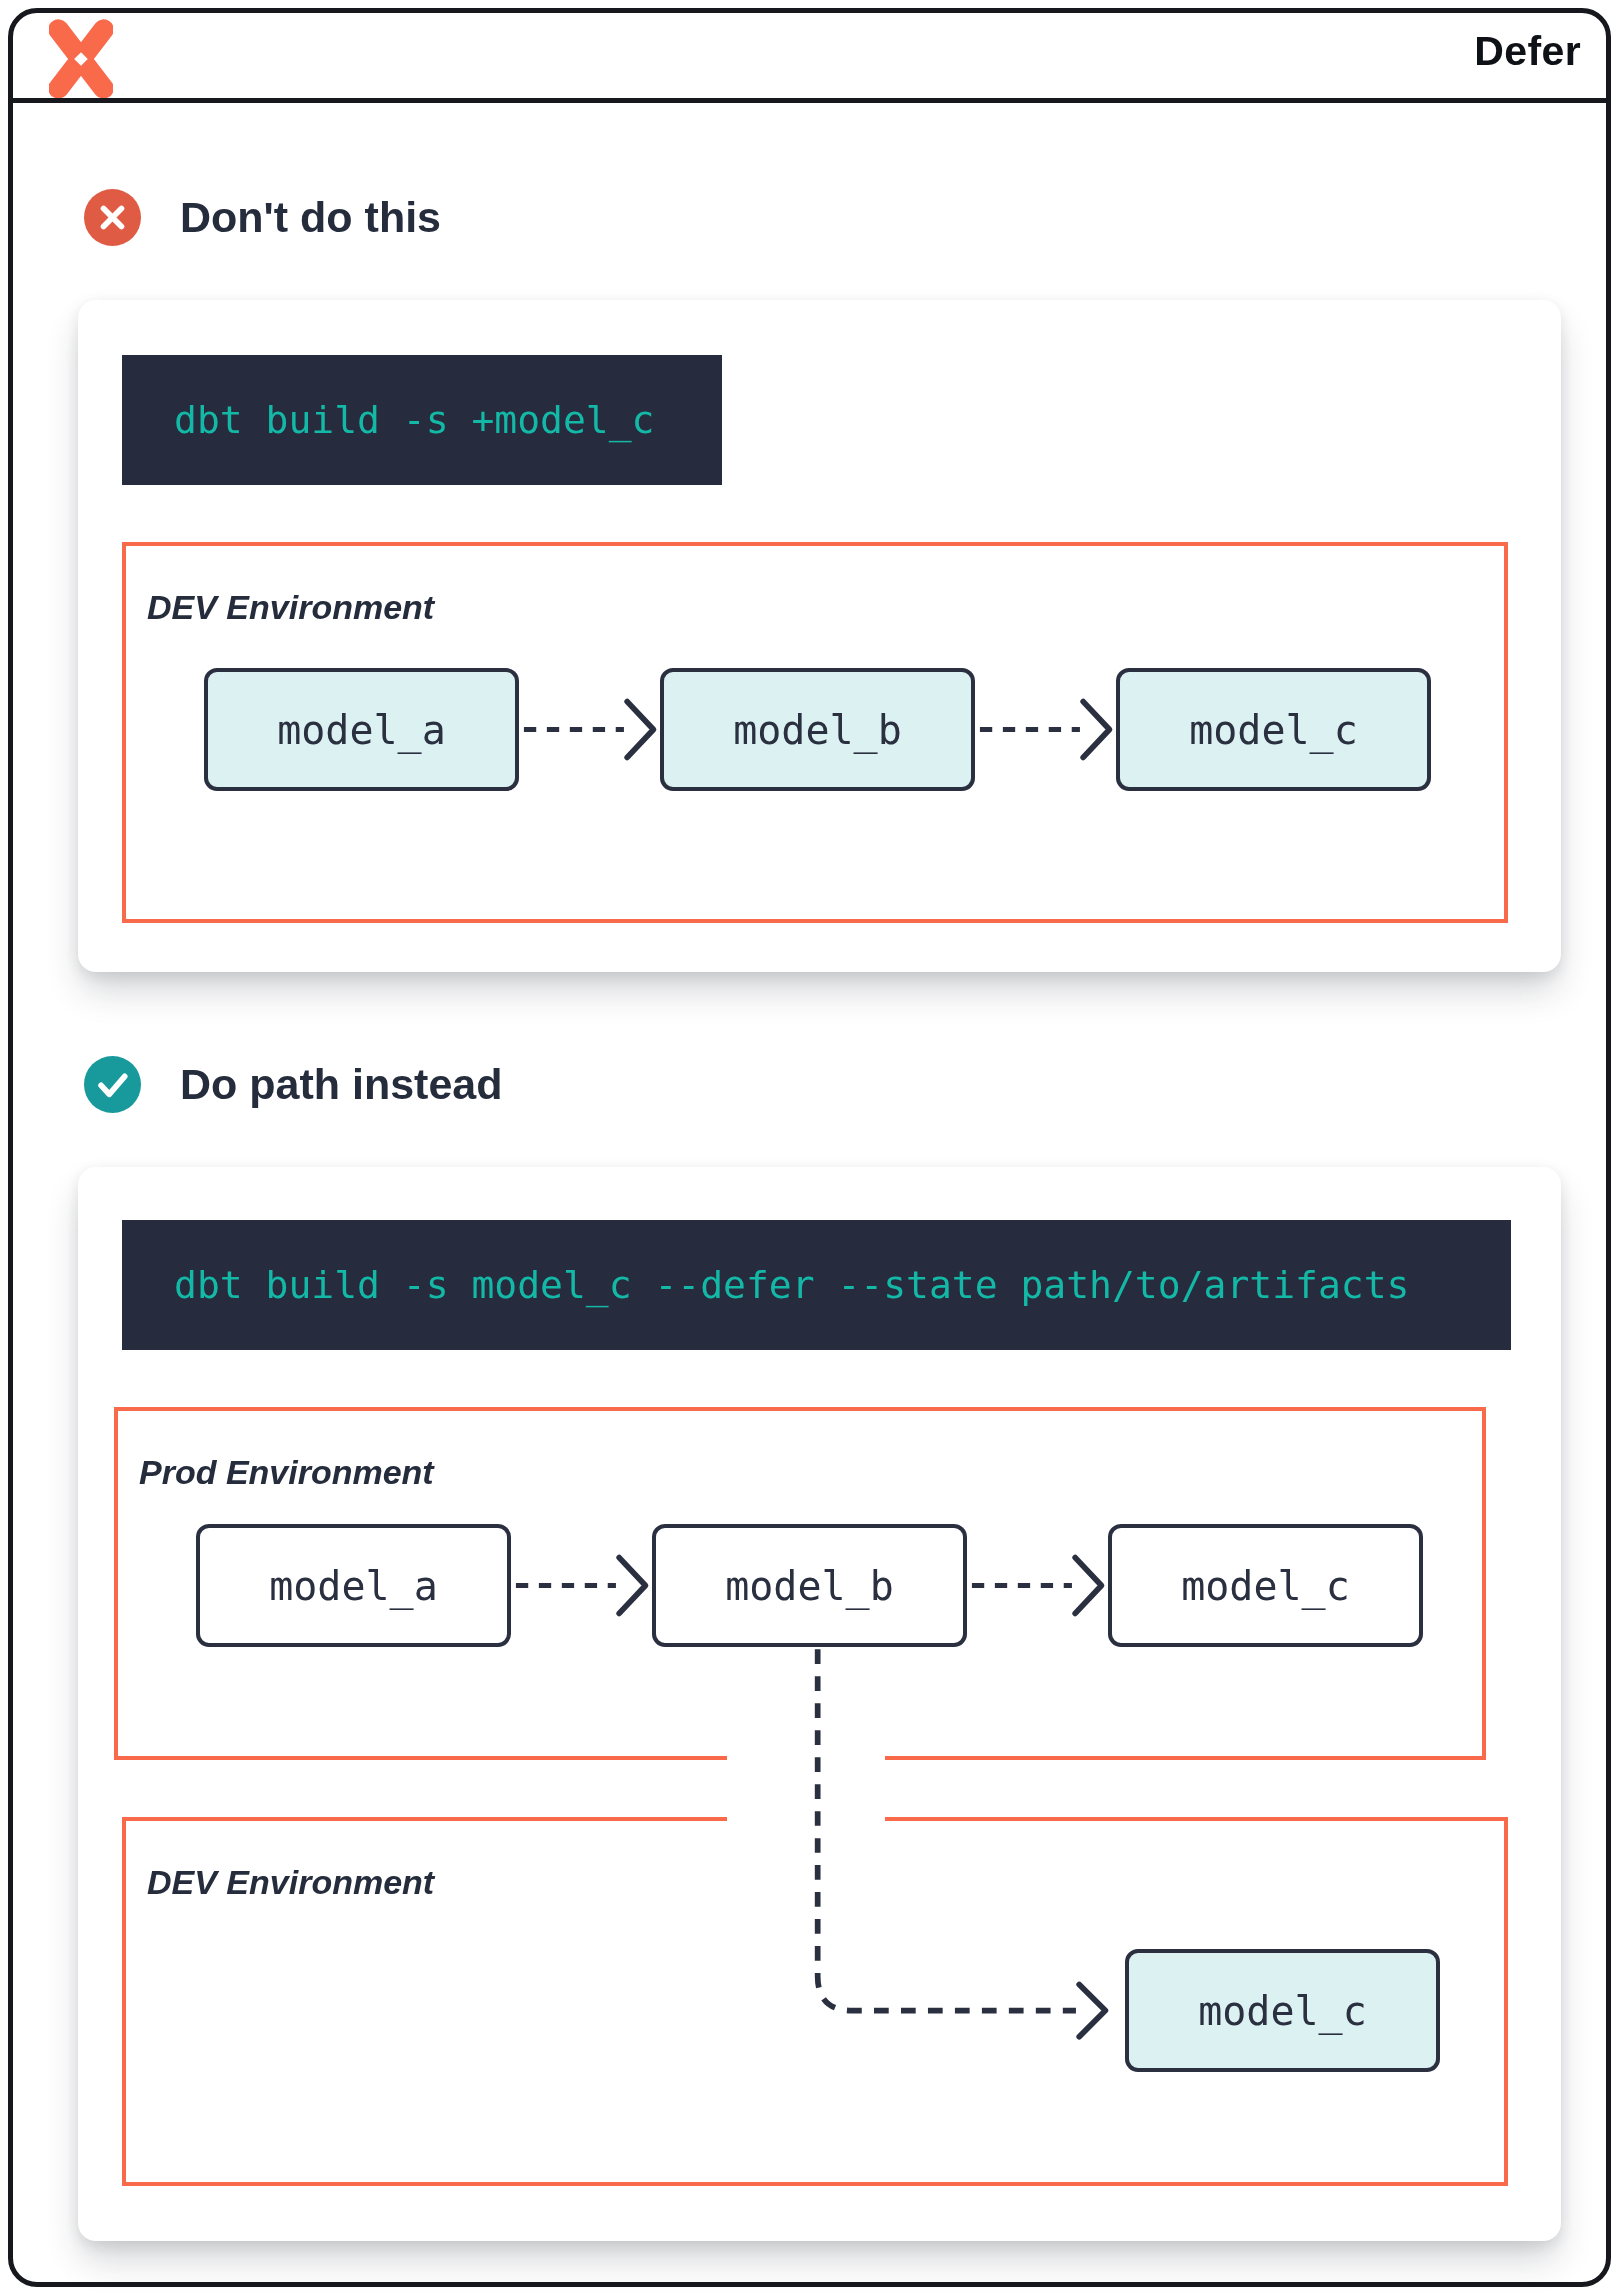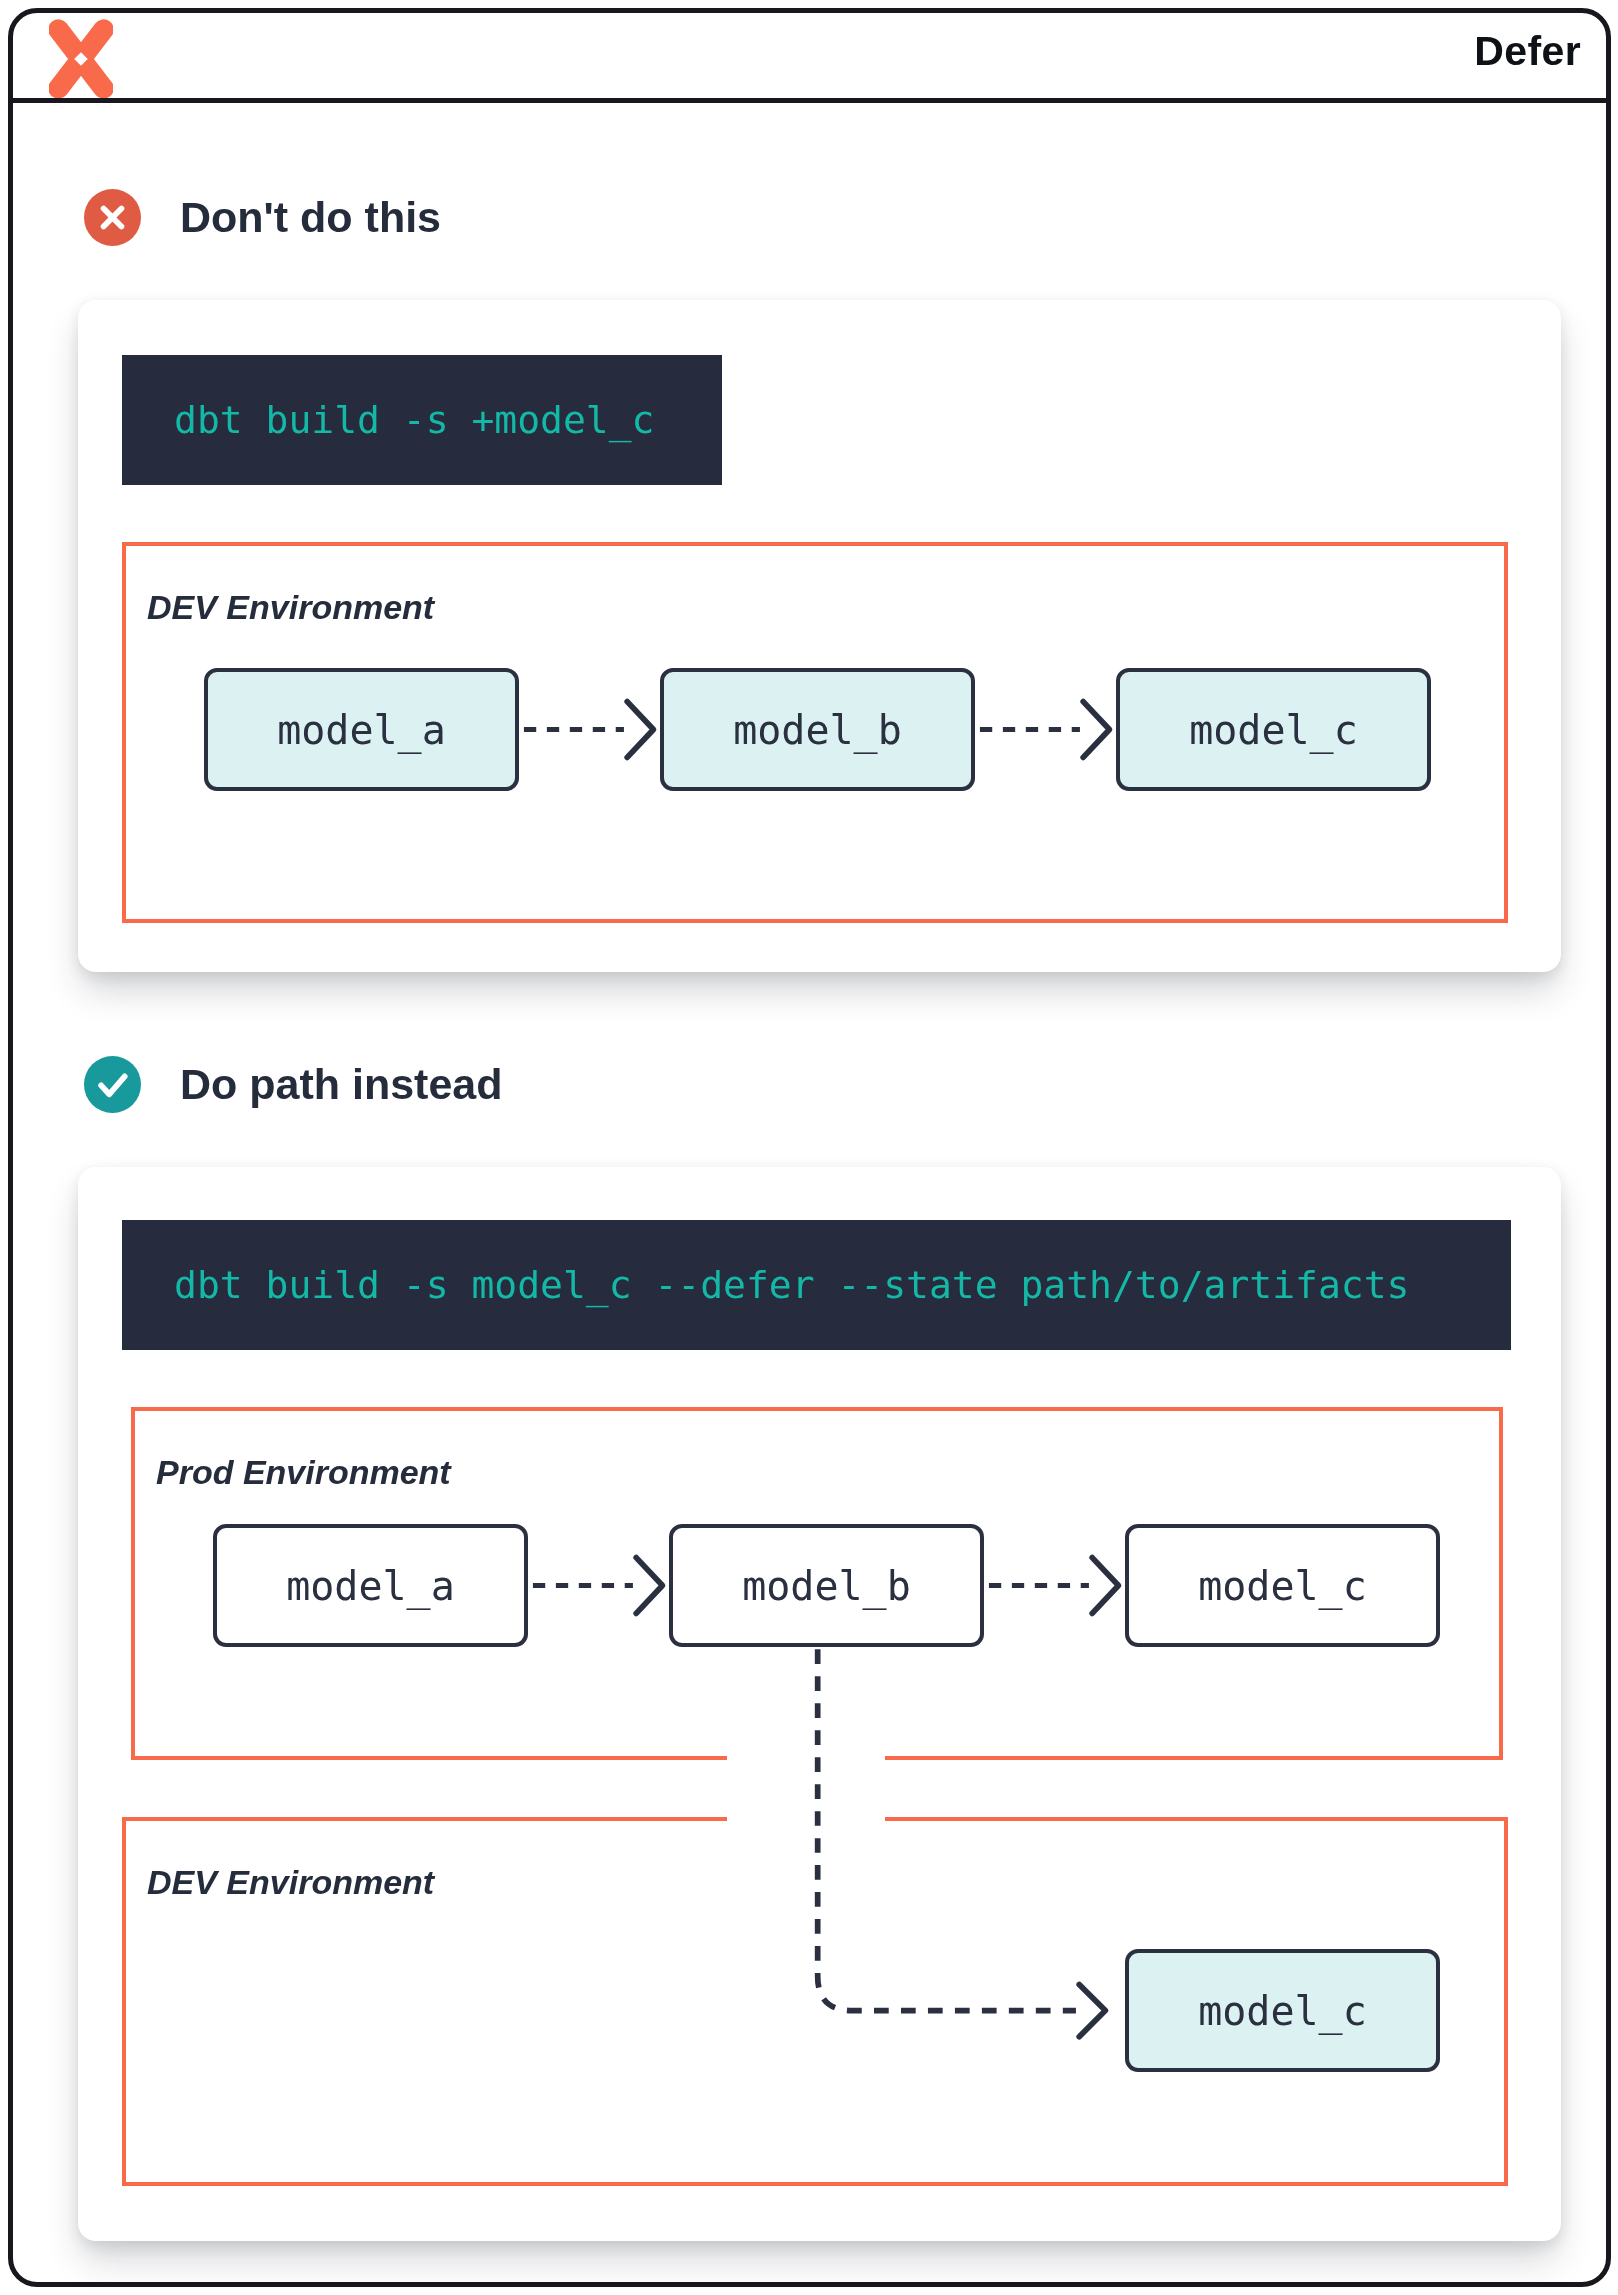--- a/index.html
+++ b/index.html
@@ -110,21 +110,21 @@
 <div class="section-header" style="top:1056px;">
   <svg class="badge ok" viewBox="0 0 70 70">
     <path d="M21 36 L31 47 L50 25" stroke="#fff" stroke-width="7" stroke-linecap="round" stroke-linejoin="round" fill="none"></path>
   </svg>
   <div class="section-heading">Do path instead</div>
 </div>
 
 <div class="card" style="top:1167px;height:1074px;">
   <div class="codeblock" style="left:44px;top:53px;width:1389px;">dbt build -s model_c --defer --state path/to/artifacts</div>
 
-  <div class="env" style="left:53px;top:240px;width:1372px;height:353px;">
+  <div class="env" style="left:36px;top:240px;width:1372px;height:353px;">
     <div class="env-label">Prod Environment</div>
     <div class="models-row" style="left:78px;top:113px;">
       <div class="model">model_a</div>
       <svg class="arrow" width="141" height="123" viewBox="0 0 172 150">
         <path d="M6 75 H128" stroke="#2A3040" stroke-width="6" stroke-dasharray="15 13" fill="none"></path>
         <path d="M132 41 L164 75 L132 109" stroke="#2A3040" stroke-width="7" fill="none" stroke-linecap="round" stroke-linejoin="round"></path>
       </svg>
       <div class="model">model_b</div>
       <svg class="arrow" width="141" height="123" viewBox="0 0 172 150">
         <path d="M6 75 H128" stroke="#2A3040" stroke-width="6" stroke-dasharray="15 13" fill="none"></path>

